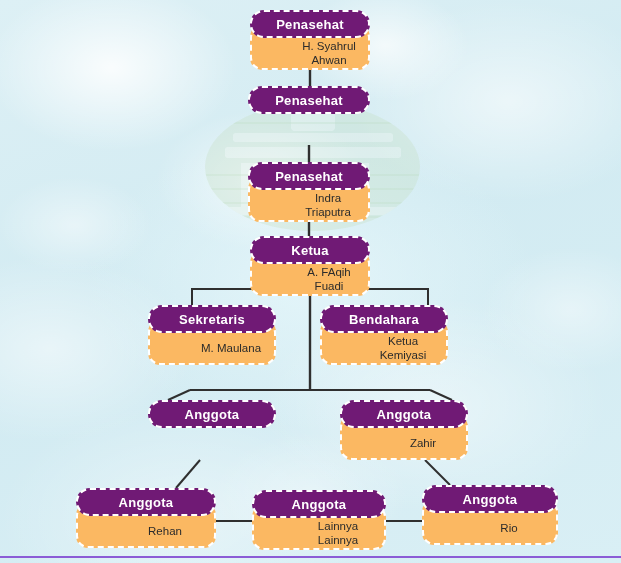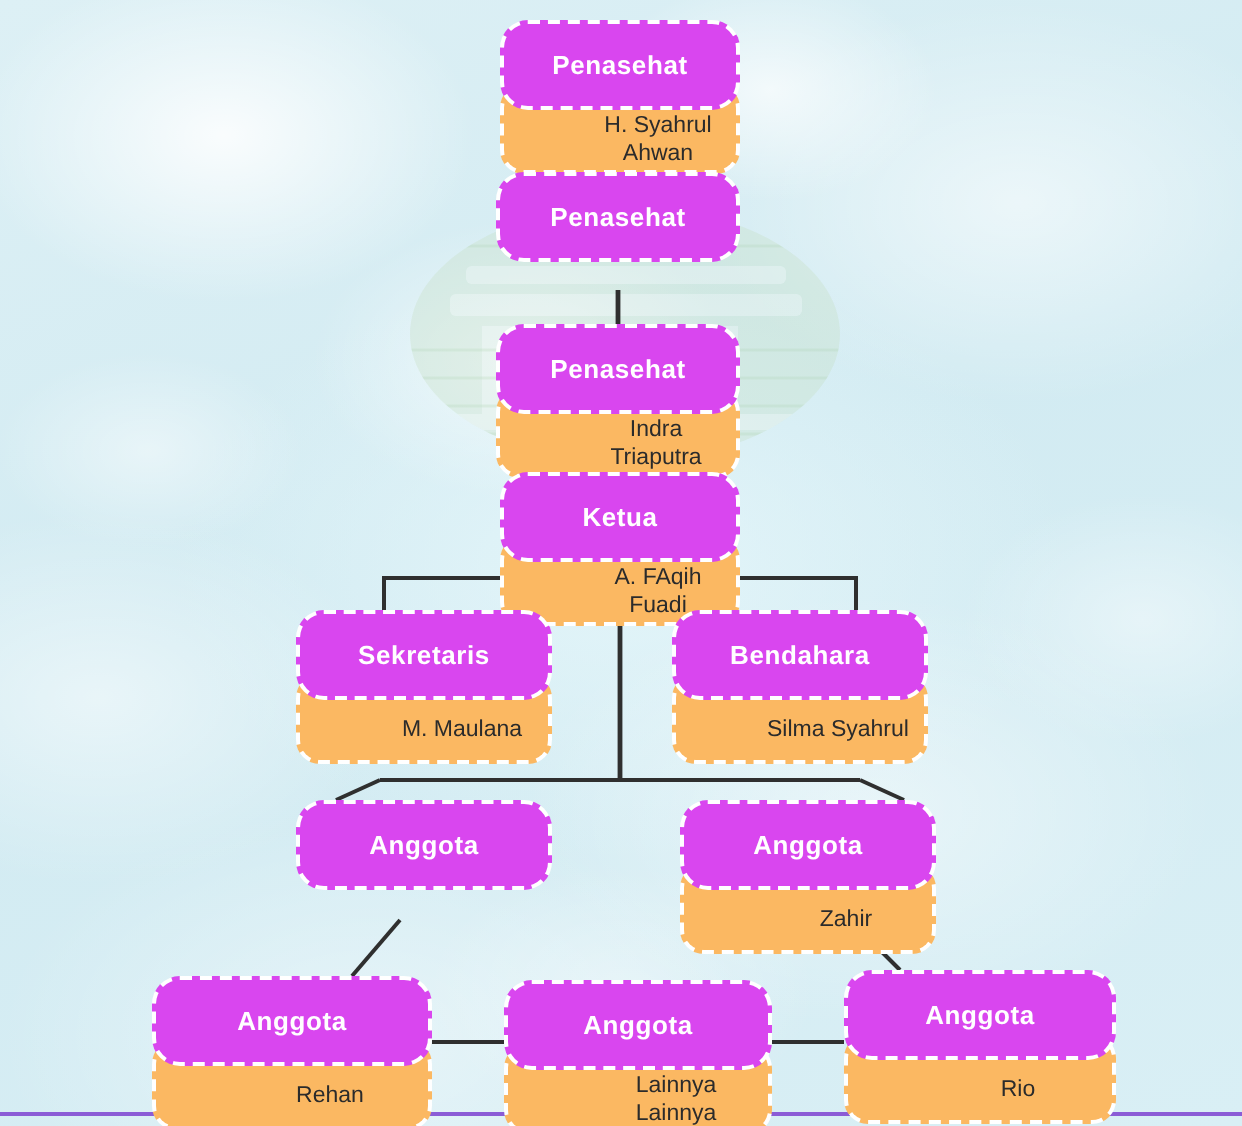--- a/index.html
+++ b/index.html
@@ -62,22 +62,22 @@
   }
 
   
   .node {
     position: absolute;
     box-sizing: border-box;
   }
   .node-head {
     position: relative;
     box-sizing: border-box;
-    height: 45px;
-    background: #d946ef;
+    height: 28px;
+    background: #701a75;
     border: 2px dashed #ffffff;
     border-radius: 14px;
     color: #ffffff;
     font-size: 13px;
     font-weight: bold;
     letter-spacing: 0.3px;
     display: flex;
     align-items: center;
     justify-content: center;
     z-index: 3;
@@ -202,24 +202,24 @@
       </div>
   </div>
 
   <div class="node" style="left:148px; top:305px; width:128px;">
     <div class="node-head">Sekretaris</div>
     <div class="node-body">
         <span>M. Maulana</span>
       </div>
   </div>
 
-  <div class="node" style="left:336px; top:305px; width:128px;">
+  <div class="node" style="left:320px; top:305px; width:128px;">
     <div class="node-head">Bendahara</div>
     <div class="node-body">
-        <span>Silma Syahrul</span>
+        <span>Ketua Kemiyasi</span>
       </div>
   </div>
 
   <div class="node" style="left:148px; top:400px; width:128px;">
     <div class="node-head">Anggota</div>
   </div>
 
   <div class="node" style="left:340px; top:400px; width:128px;">
     <div class="node-head">Anggota</div>
     <div class="node-body">

